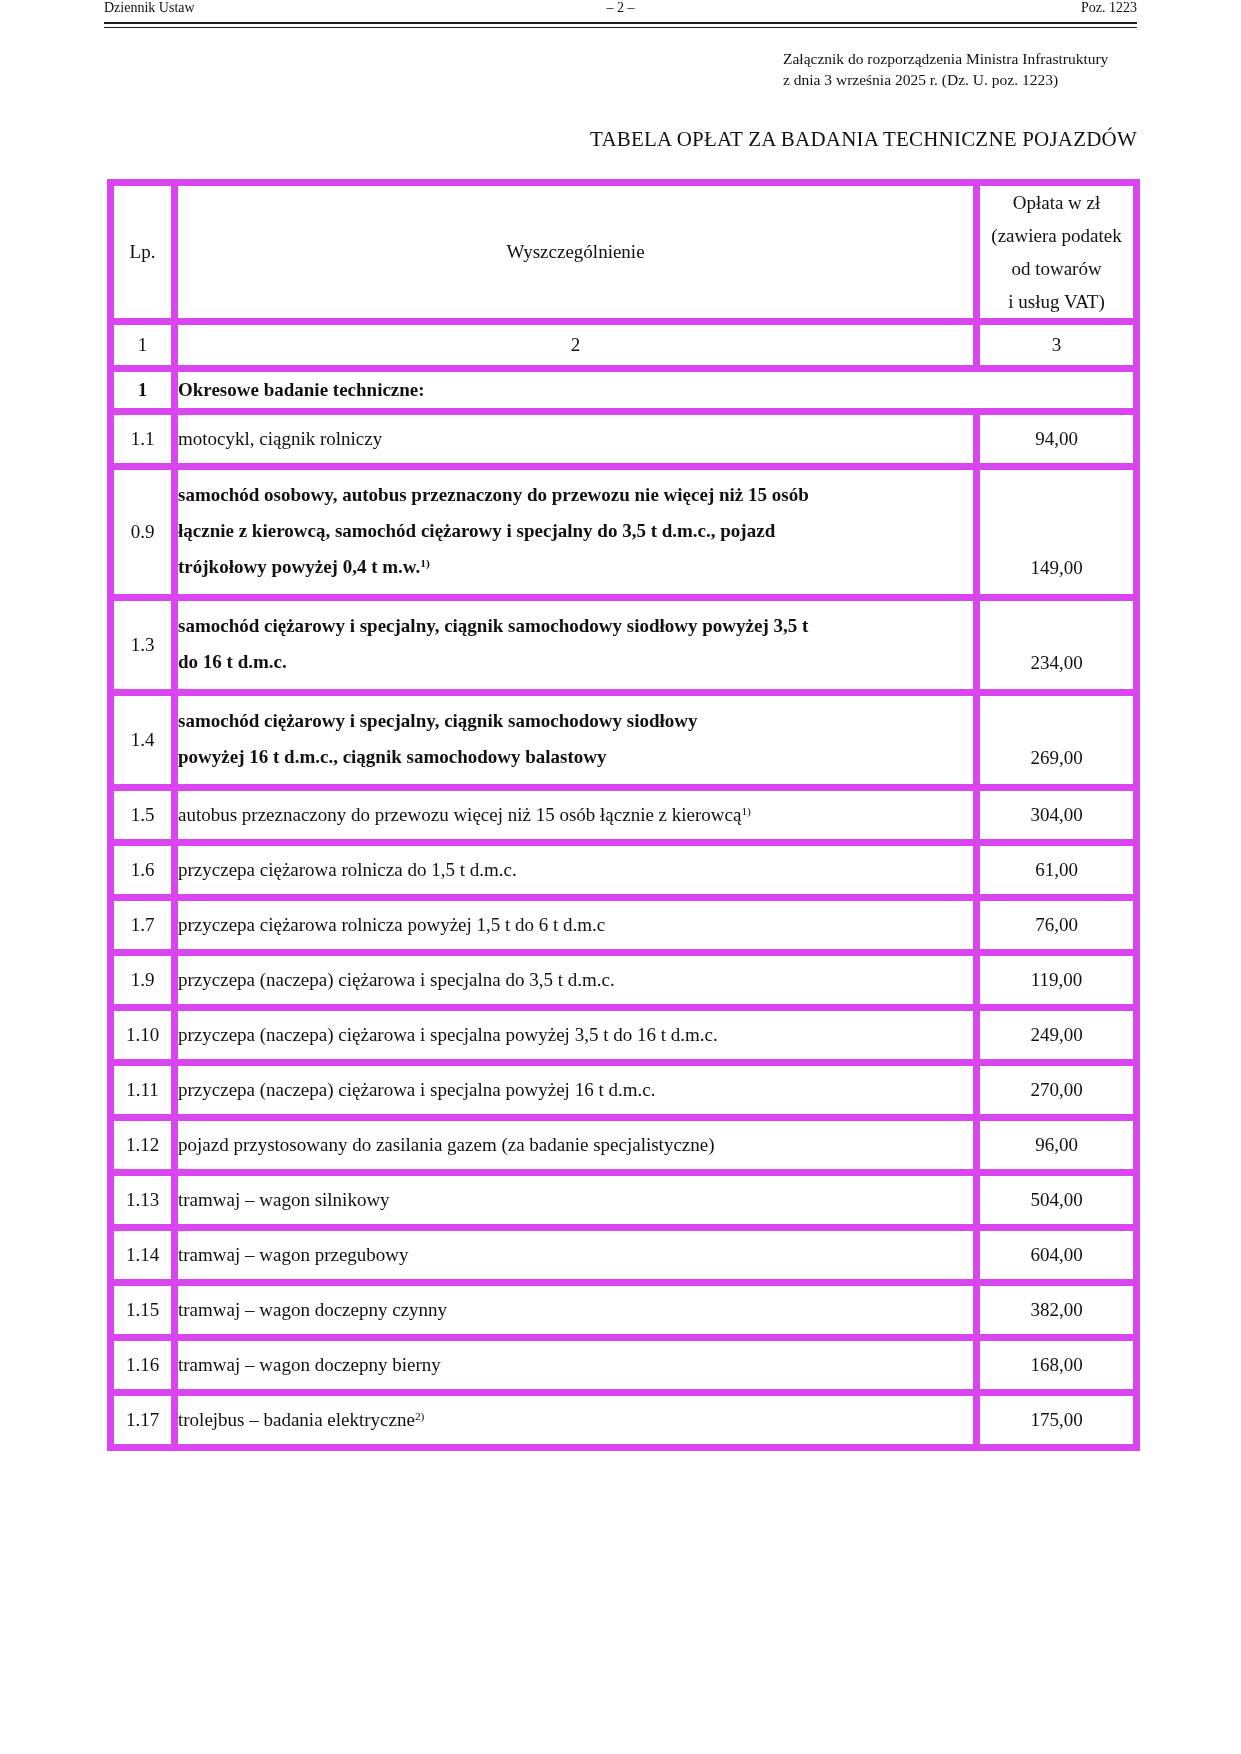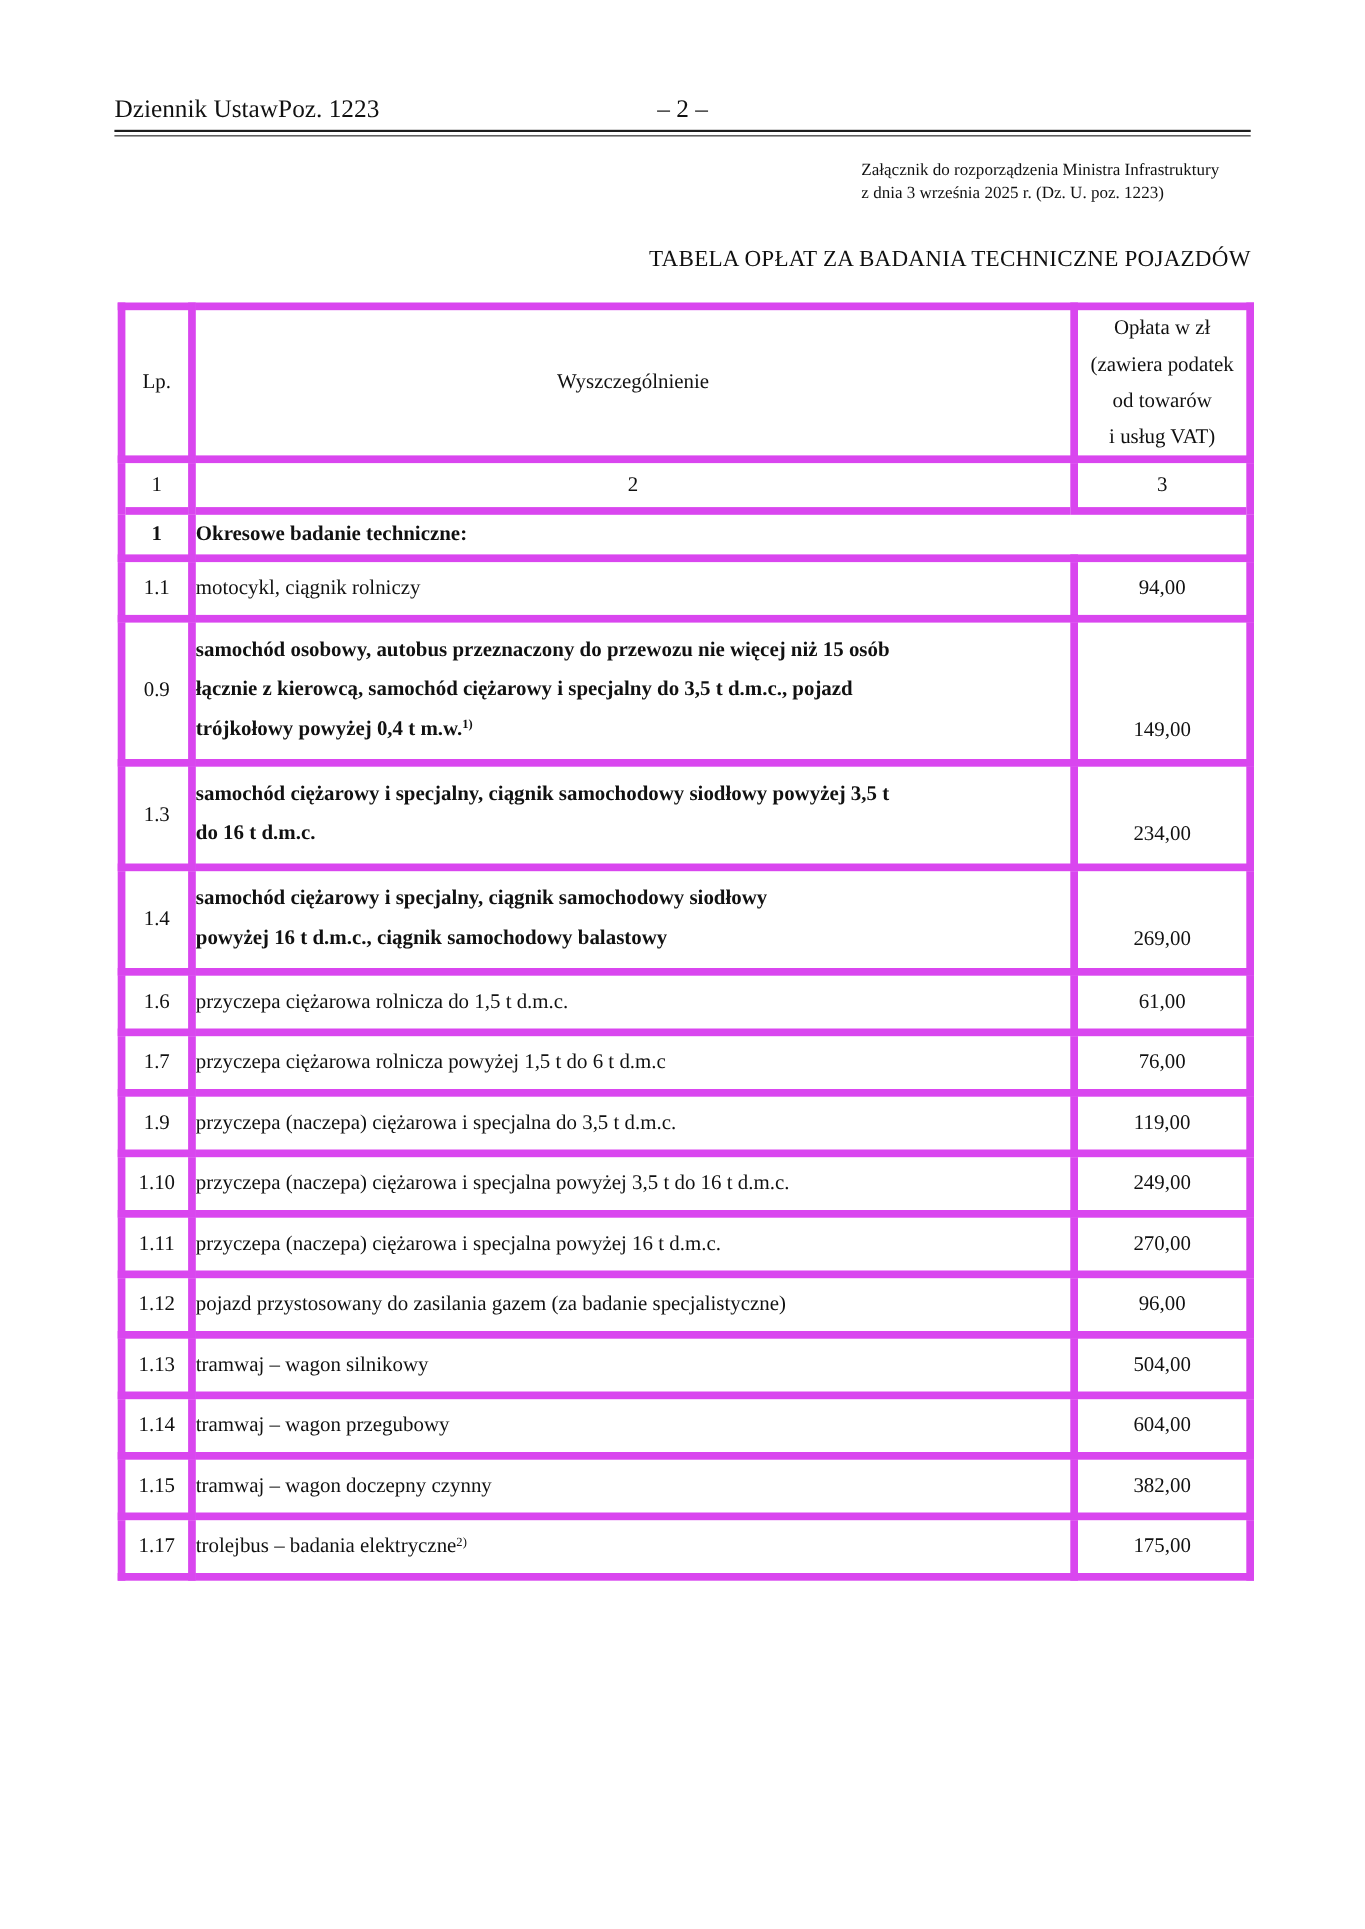--- a/index.html
+++ b/index.html
@@ -12,24 +12,24 @@
     overflow: hidden;
   }
   .page {
     position: absolute;
     left: 104px; top: 0;
     width: 1033px;
   }
 
   
   .page-header {
-    margin-top: 86px;
     display: flex;
+    justify-content: space-between;
     align-items: baseline;
-    font-size: 23px;
+    font-size: 14px;
     line-height: 1.1;
   }
   .page-header .center { position: absolute; left: 0; right: 0; text-align: center; }
   .double-rule { margin-top: 7px; }
   .double-rule .thick { height: 2px; background: #1d1d1d; }
   .double-rule .thin  { margin-top: 3px; height: 1px; background: #1d1d1d; }
 
   
   .attachment-note {
     margin-top: 21px;
@@ -167,20 +167,27 @@
         </tr>
         <tr class="data-row multi">
           <td class="lp">1.4</td>
           <td class="desc">
             <div class="line">samochód ciężarowy i specjalny, ciągnik samochodowy siodłowy</div>
             <div class="line">powyżej 16 t d.m.c., ciągnik samochodowy balastowy</div>
           </td>
           <td class="fee">269,00</td>
         </tr>
         <tr class="data-row single">
+          <td class="lp">1.5</td>
+          <td class="desc">
+            <div class="line">autobus przeznaczony do przewozu więcej niż 15 osób łącznie z kierowcą<sup>1)</sup></div>
+          </td>
+          <td class="fee">304,00</td>
+        </tr>
+        <tr class="data-row single">
           <td class="lp">1.6</td>
           <td class="desc">
             <div class="line">przyczepa ciężarowa rolnicza do 1,5 t d.m.c.</div>
           </td>
           <td class="fee">61,00</td>
         </tr>
         <tr class="data-row single">
           <td class="lp">1.7</td>
           <td class="desc">
             <div class="line">przyczepa ciężarowa rolnicza powyżej 1,5 t do 6 t d.m.c</div>
@@ -228,20 +235,27 @@
             <div class="line">tramwaj – wagon przegubowy</div>
           </td>
           <td class="fee">604,00</td>
         </tr>
         <tr class="data-row single">
           <td class="lp">1.15</td>
           <td class="desc">
             <div class="line">tramwaj – wagon doczepny czynny</div>
           </td>
           <td class="fee">382,00</td>
+        </tr>
+        <tr class="data-row single">
+          <td class="lp">1.16</td>
+          <td class="desc">
+            <div class="line">tramwaj – wagon doczepny bierny</div>
+          </td>
+          <td class="fee">168,00</td>
         </tr>
         <tr class="data-row single">
           <td class="lp">1.17</td>
           <td class="desc">
             <div class="line">trolejbus – badania elektryczne<sup>2)</sup></div>
           </td>
           <td class="fee">175,00</td>
         </tr>
       </tbody>
   </table>

